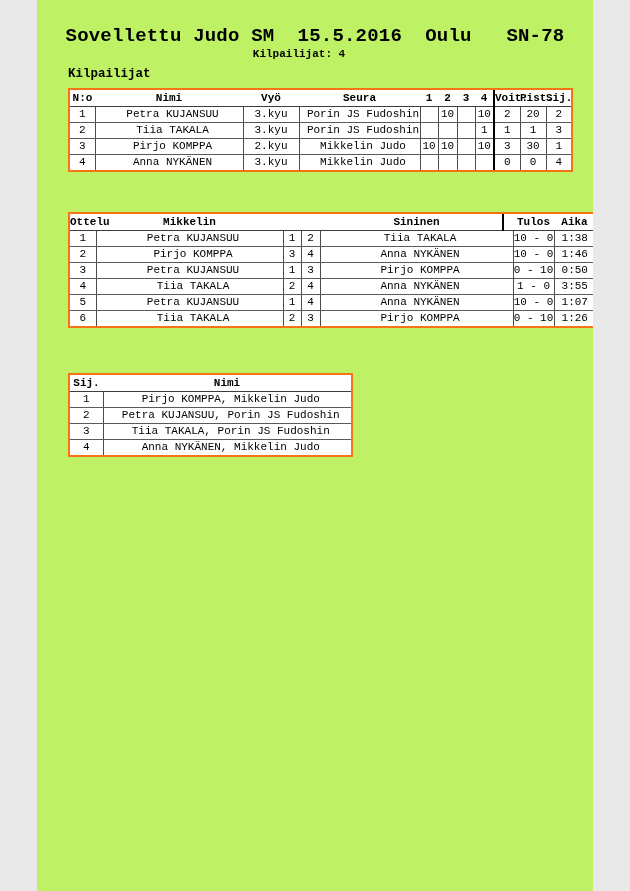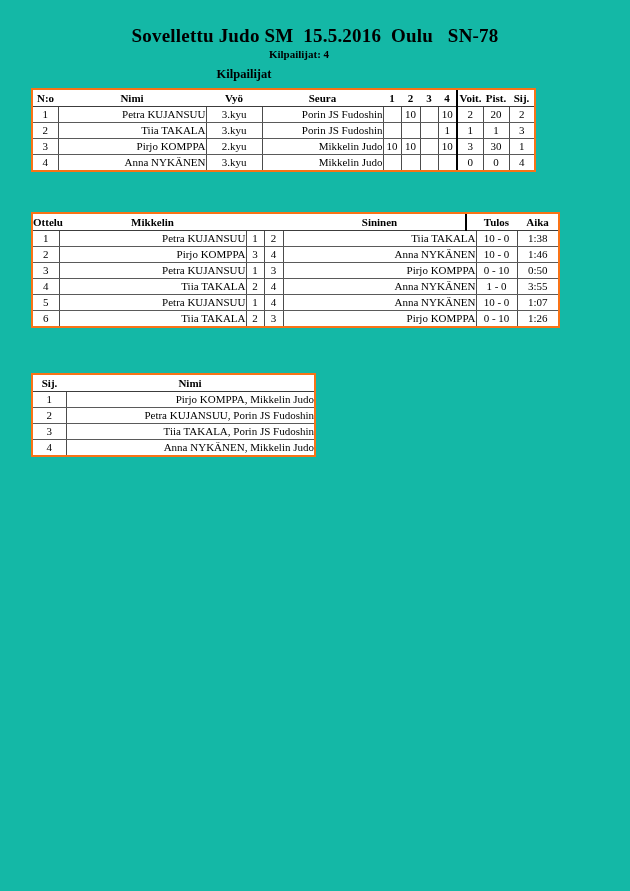--- a/index.html
+++ b/index.html
@@ -1,52 +1,52 @@
 <!DOCTYPE html>
 <html><head>
 <meta charset="utf-8">
 <style>
   * { margin:0; padding:0; box-sizing:border-box; }
   html,body { background:#e9e9e9; }
   .page {
-    position:relative; width:630px; height:891px; background:#14b8a6;
-    font-family:Liberation Serif, serif; color:#000;
+    position:relative; width:556px; height:891px; background:#bef264;
+    font-family:Liberation Mono, monospace; color:#000;
     overflow:hidden; margin:0 auto;
   }
   .title {
     position:absolute; top:25px; left:0; right:0; text-align:center;
     font-size:19px; font-weight:bold; white-space:pre; letter-spacing:0.2px;
   }
   .count {
     position:absolute; top:48px; left:0; right:32px; text-align:center;
     font-size:11px; font-weight:bold;
   }
   .heading {
-    position:absolute; text-align:center; font-size:12.5px; font-weight:bold;
+    position:absolute; text-align:left; font-size:12.5px; font-weight:bold;
   }
   .h-kilpailijat { top:67px;  left:31px; width:426px; }
   .h-ottelut     { top:196px; left:31px; width:529px; }
   .h-tulokset    { top:356px; left:31px; width:285px; }
 
   .twrap { position:absolute; border:2px solid #f97316; overflow:hidden; background:#fff; }
   .t1wrap { top:88px;  left:31px; width:505px; }
   .t2wrap { top:212px; left:31px; width:529px; }
   .t3wrap { top:373px; left:31px; width:285px; }
 
   table { border-collapse:collapse; table-layout:fixed; width:100%; }
   th, td { height:16px; font-size:11px; padding:0; vertical-align:middle; overflow:hidden; }
   td { border-right:1px solid #4c4c4c; border-bottom:1px solid #5a5a5a; }
   td:last-child { border-right:none; }
   tbody tr:last-child td { border-bottom:none; }
   th {
     border:none; border-bottom:1px solid #3c3c3c; font-weight:bold;
     text-align:center; white-space:nowrap; overflow:visible;
   }
   .c { text-align:center; }
-  .l { text-align:right; padding-left:7px; white-space:nowrap; }
+  .l { text-align:center; padding-left:7px; white-space:nowrap; }
   .t1 th.sep, .t1 td.sep { border-left:2px solid #000; }
   .hdr-sep { position:absolute; left:432px; top:0; width:2px; height:17px; background:#000; }
 </style>
 </head>
 <body>
 
 <div class="page">
 
   <div class="title">Sovellettu Judo SM  15.5.2016  Oulu   SN-78</div>
   <div class="count">Kilpailijat: 4</div>

